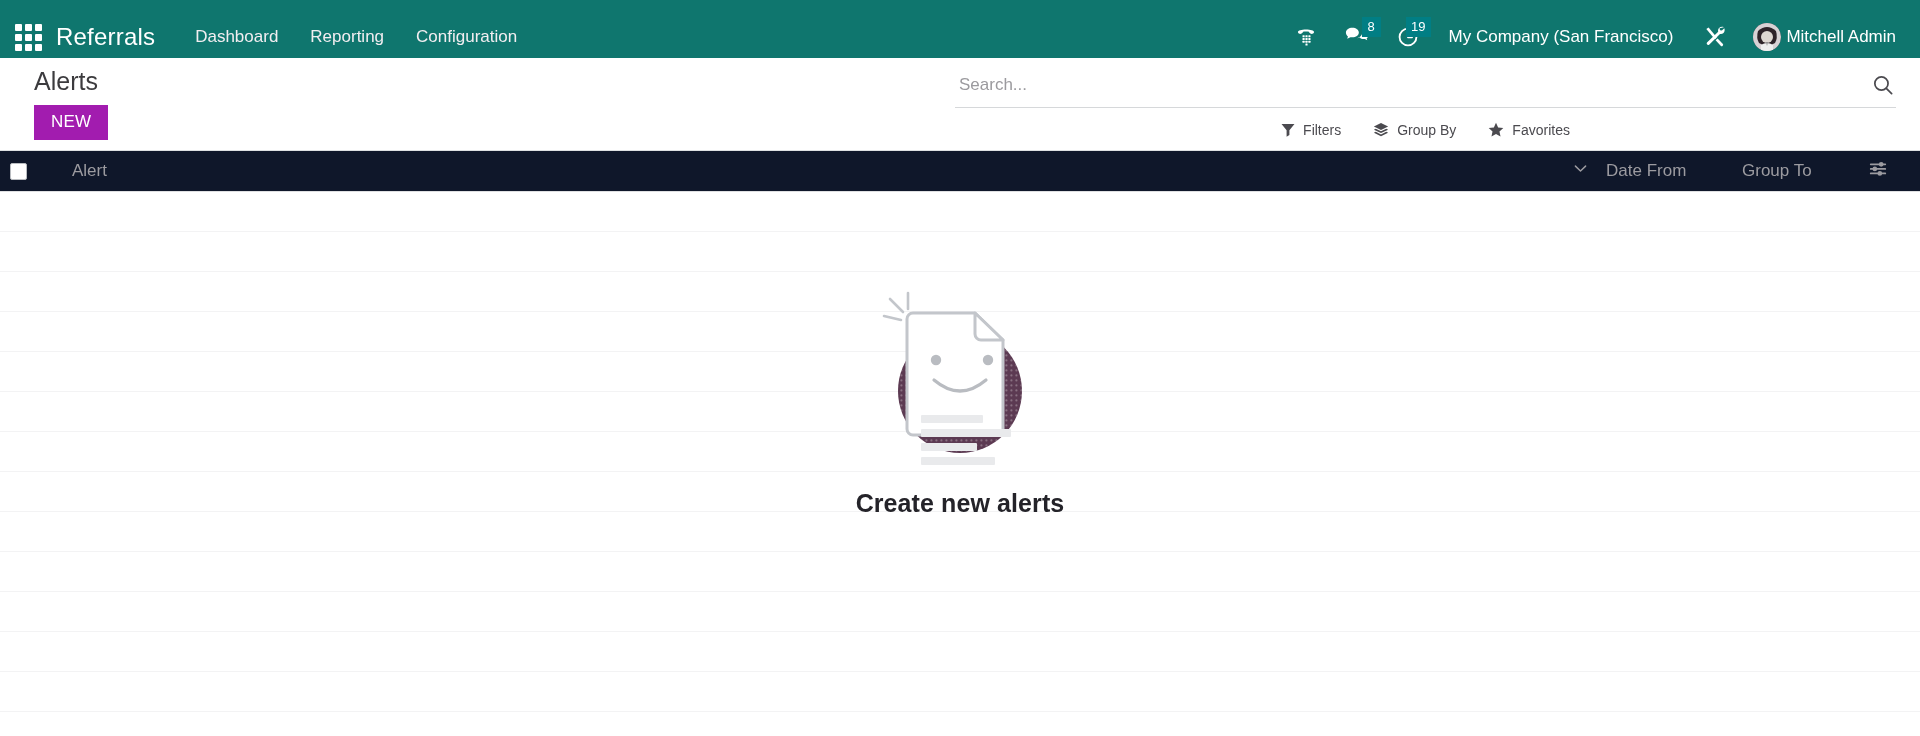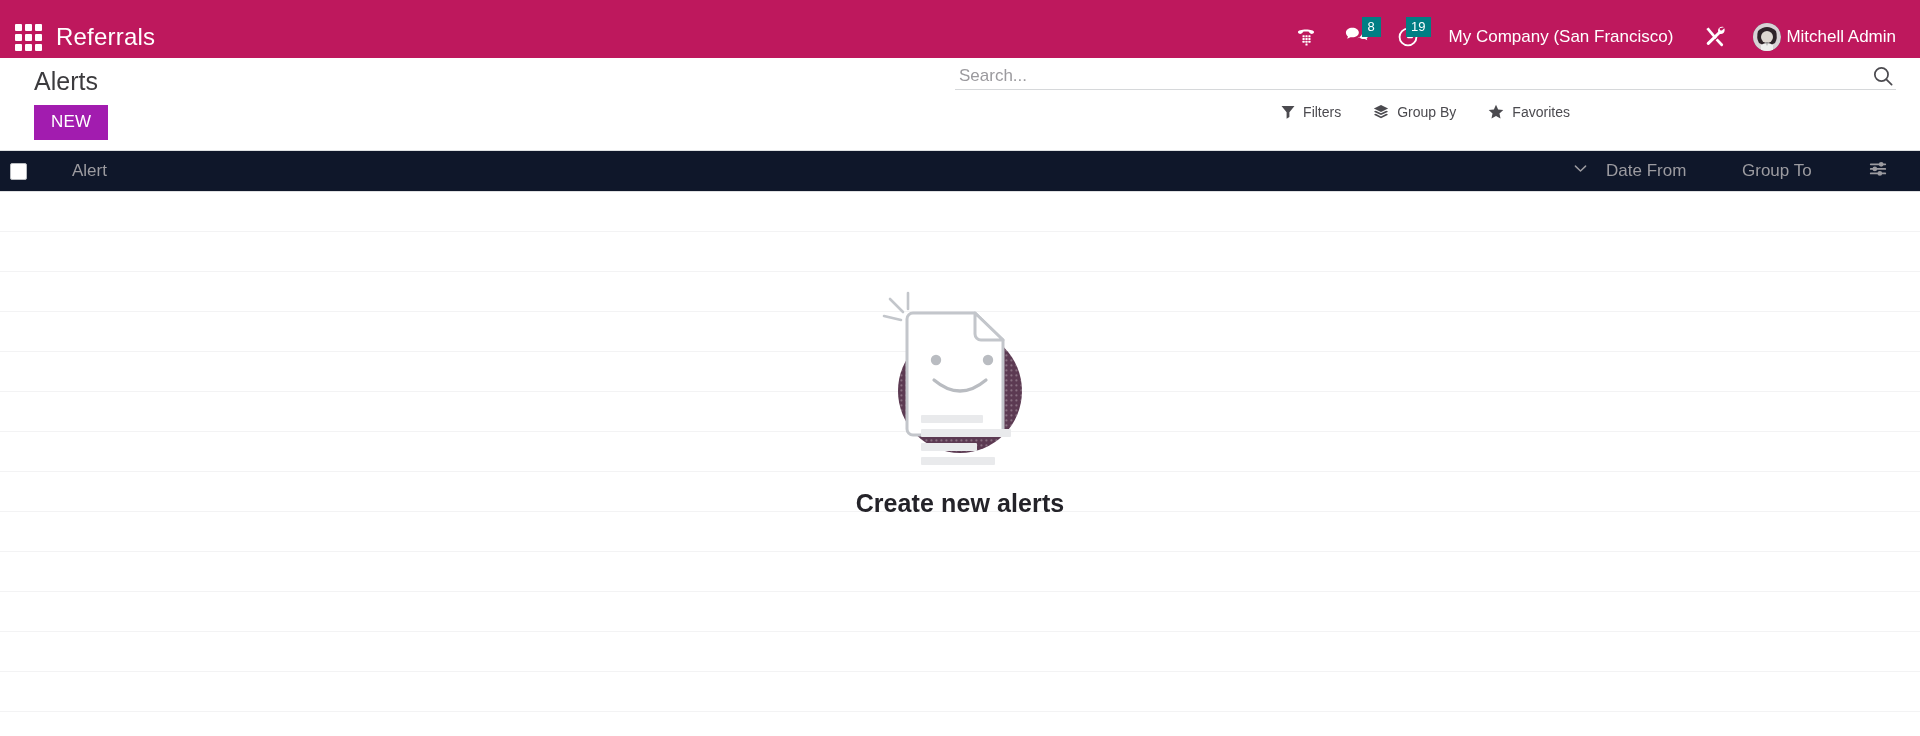--- a/index.html
+++ b/index.html
@@ -8,21 +8,21 @@
     height: 736px;
     overflow: hidden;
     background: #ffffff;
     font-family: "Liberation Sans", sans-serif;
     -webkit-font-smoothing: antialiased;
   }
 
   
   .navbar {
     height: 58px;
-    background: #be185d;
+    background: #0f766e;
     display: flex;
     align-items: center;
     padding: 16px 18px 0 0;
     color: #ffffff;
     position: relative;
   }
   .apps-btn {
     width: 56px;
     height: 58px;
     display: flex;
@@ -142,21 +142,21 @@
   .cp-right {
     position: absolute;
     left: 955px;
     right: 24px;
     top: 0;
   }
   .search-row {
     display: flex;
     align-items: center;
     border-bottom: 1px solid #d6d8da;
-    height: 32px;
+    height: 50px;
     padding-top: 4px;
   }
   .search-input {
     flex: 1;
     border: none;
     outline: none;
     font-size: 17px;
     color: #4b4a4f;
     background: transparent;
     font-family: "Liberation Sans", sans-serif;
@@ -276,20 +276,25 @@
         <i></i>
         <i></i>
         <i></i>
         <i></i>
         <i></i>
     </div>
   </div>
 
   <div class="brand">Referrals</div>
 
+  <div class="nav-menu">
+    <div class="nav-item">Dashboard</div>
+    <div class="nav-item">Reporting</div>
+    <div class="nav-item">Configuration</div>
+  </div>
 
   <div class="nav-right">
 
     <div class="sys-icon">
       <svg width="22" height="22" viewBox="0 0 24 24" aria-hidden="true">
         <path d="M3.2 6.6c0-1.6 3.9-2.8 8.8-2.8s8.8 1.2 8.8 2.8c0 .9-.6 1.5-1.7 1.9-.9.3-1.6.1-2.3-.4l-1-.8c-.4-.3-.5-.6-.5-1.1-1-.2-2.1-.3-3.3-.3s-2.3.1-3.3.3c0 .5-.1.8-.5 1.1l-1 .8c-.7.5-1.4.7-2.3.4-1.1-.4-1.7-1-1.7-1.9z" fill="#ffffff"></path>
         <g fill="#ffffff">
           <rect x="8.2" y="10.2" width="2.3" height="2.1" rx="0.3"></rect>
           <rect x="11.4" y="10.2" width="2.3" height="2.1" rx="0.3"></rect>
           <rect x="14.6" y="10.2" width="2.3" height="2.1" rx="0.3"></rect>

